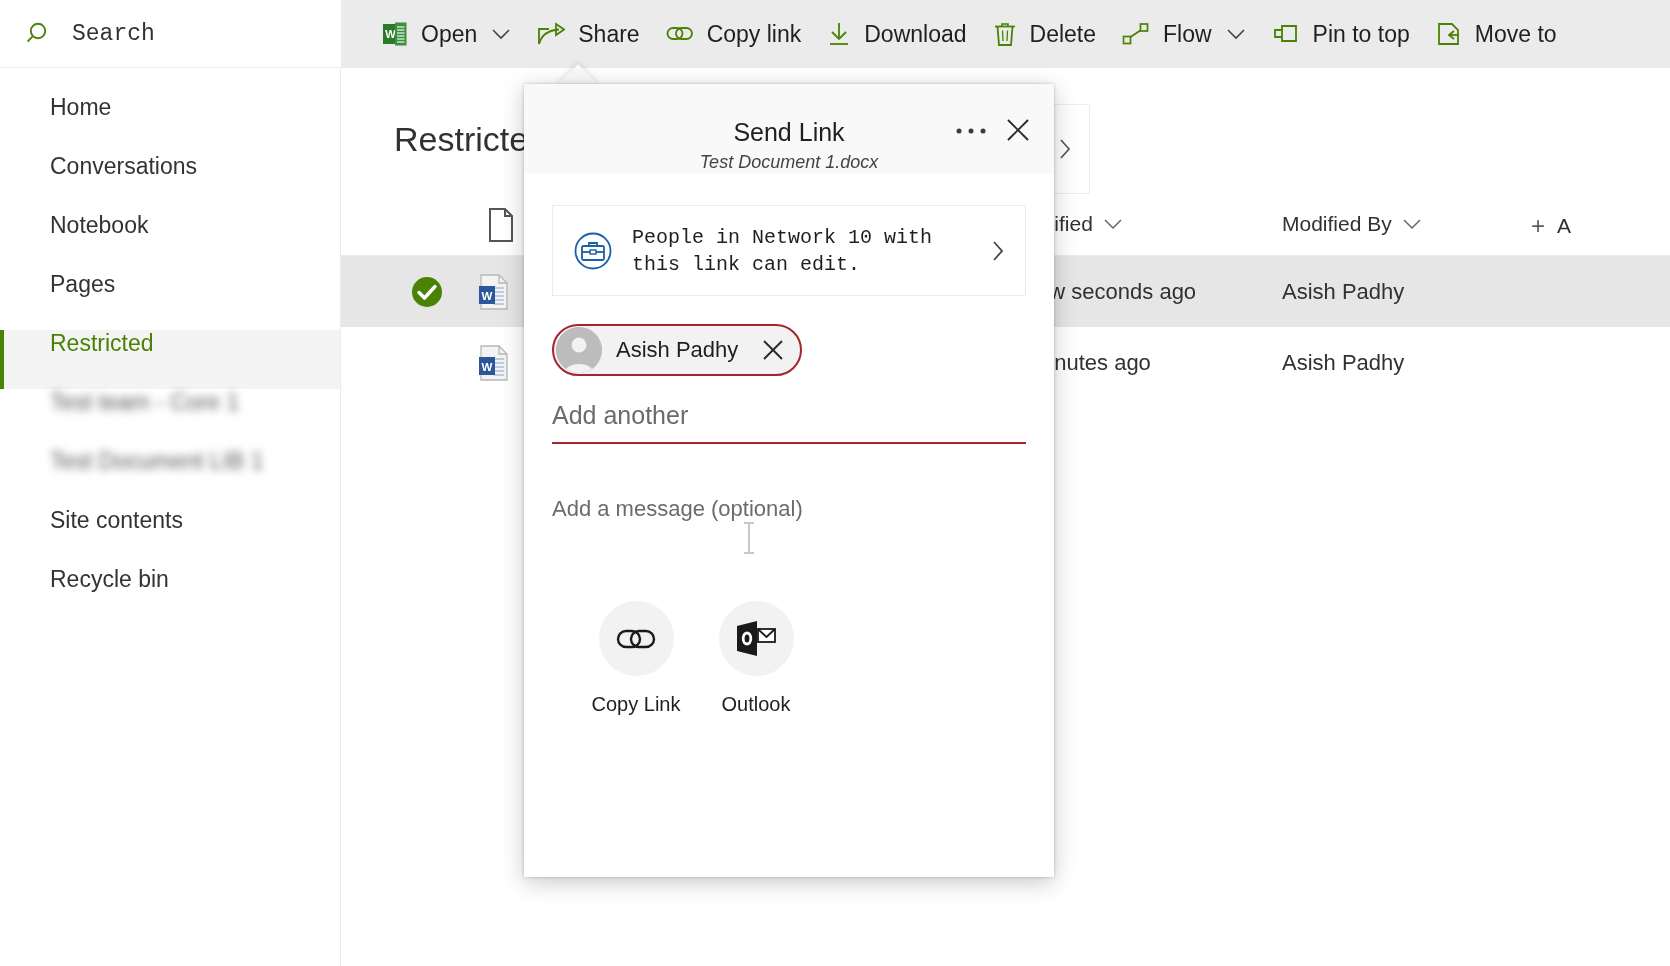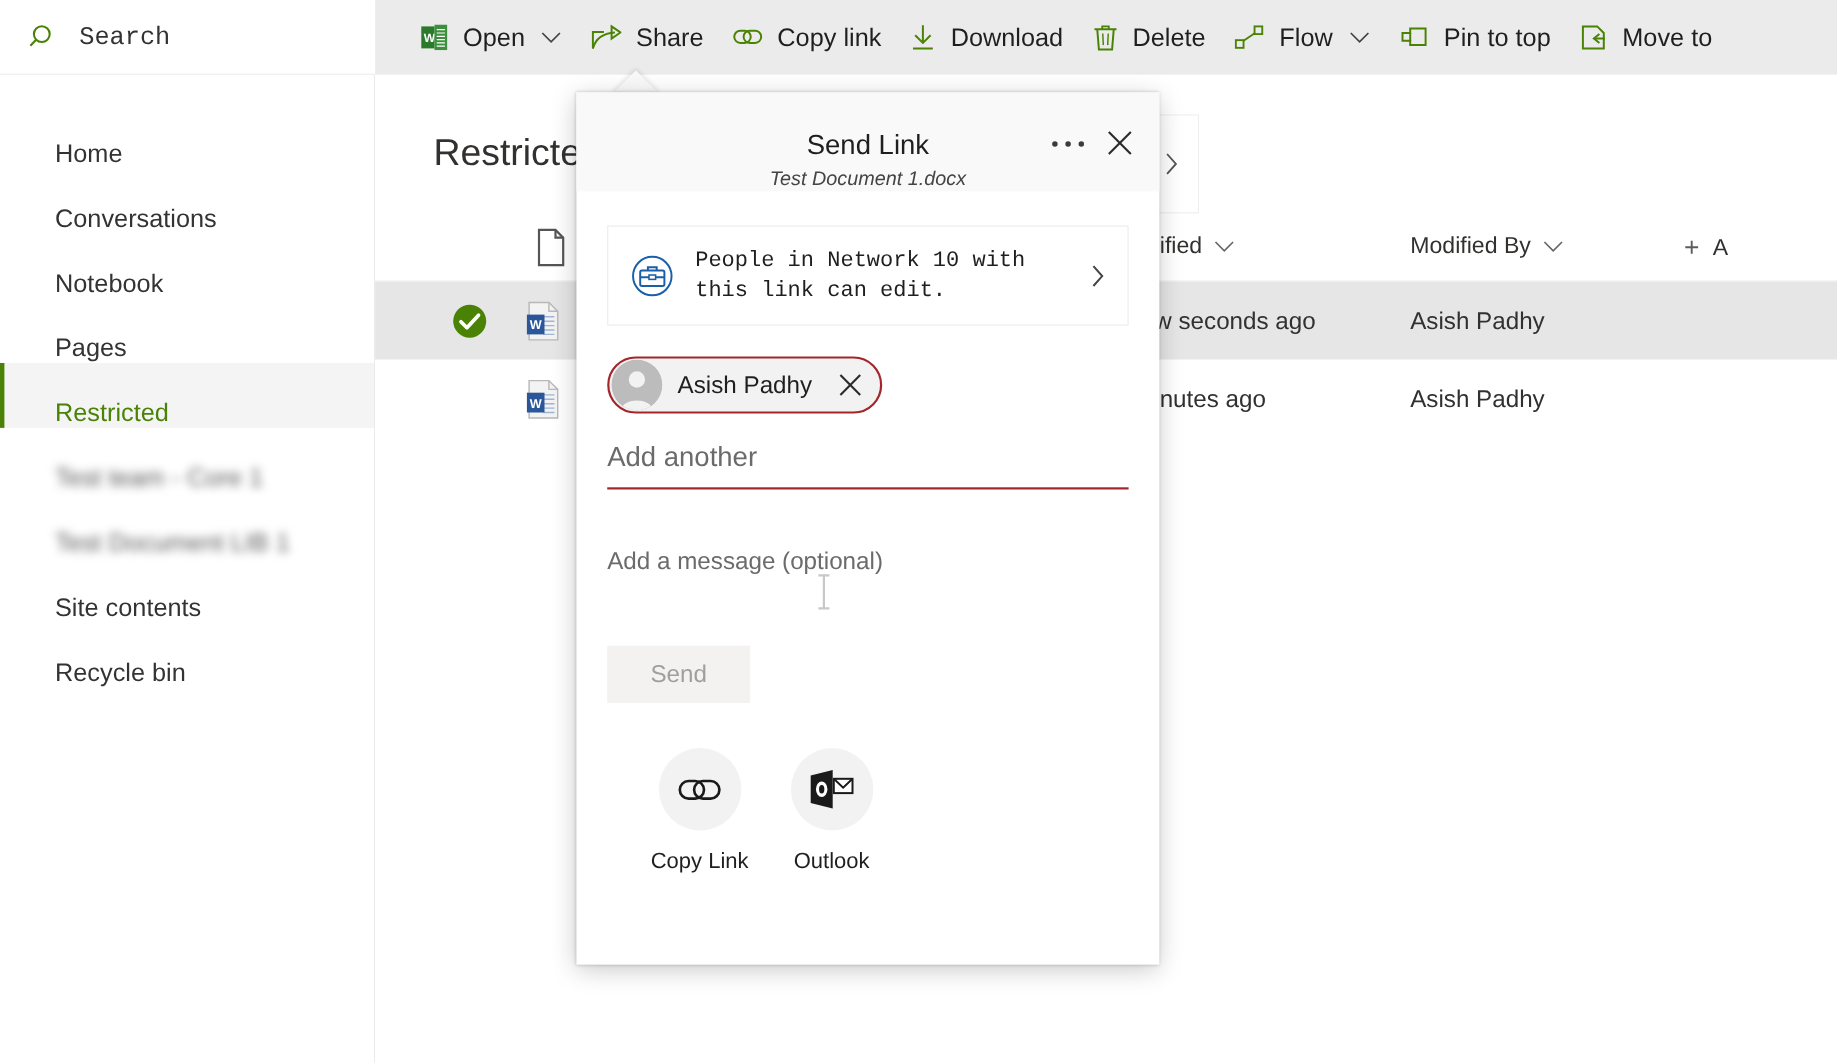--- a/index.html
+++ b/index.html
@@ -36,21 +36,21 @@
   .cmd .ci { display: flex; align-items: center; margin-right: 13px; }
   .cmd .chev { margin-left: 14px; display: flex; align-items: center; }
 
   
   .nav {
     position: absolute; left: 0; top: 68px; width: 341px; bottom: 0;
     background: #ffffff; border-right: 1px solid #ebebeb;
     padding-top: 26px;
   }
   .nav-item {
-    position: relative; height: 59px; display: flex; align-items: flex-end;
+    position: relative; height: 59px; display: flex; align-items: flex-start;
     padding-left: 50px; font-size: 23px; color: #333333; cursor: pointer;
   }
   .nav-item.selected {
     background: #f4f4f4; color: #498205; 
   }
   .nav-item.selected:before {
     content: ""; position: absolute; left: 0; top: 0; bottom: 0;
     width: 4px; background: #498205;
   }
   .nav-item.link { color: #498205; }
@@ -487,21 +487,20 @@
           </svg>
         </span>
       </div>
     </div>
 
     <div class="addanother">Add another</div>
 
 
     <div class="msgbox">Add a message (optional)</div>
 
-    <button class="send">Send</button>
 
     <div class="actions">
       <div class="action">
         <span class="circ">
           <svg width="40" height="30" viewBox="0 0 40 30">
             <rect x="2" y="7" width="22" height="16" rx="8" fill="none" stroke="#1a1a1a" stroke-width="2.4"></rect>
             <rect x="15" y="7" width="23" height="16" rx="8" fill="none" stroke="#1a1a1a" stroke-width="2.4"></rect>
           </svg>
         </span>
         <span class="lbl">Copy Link</span>

